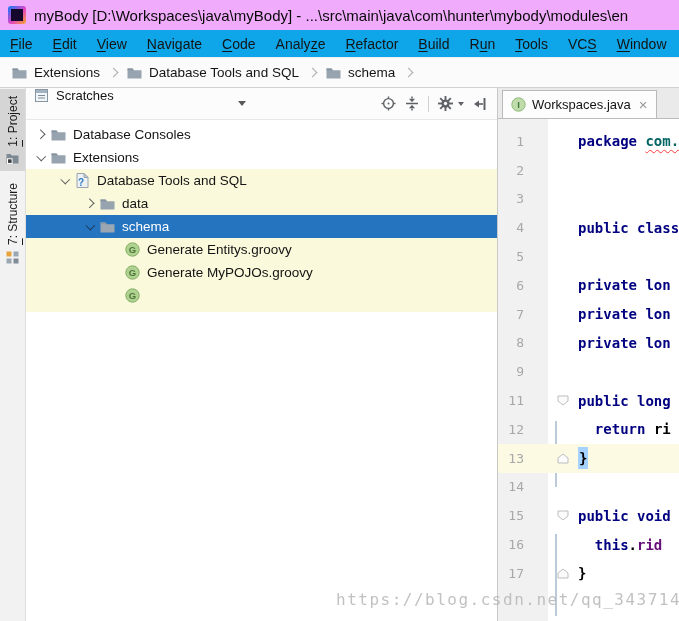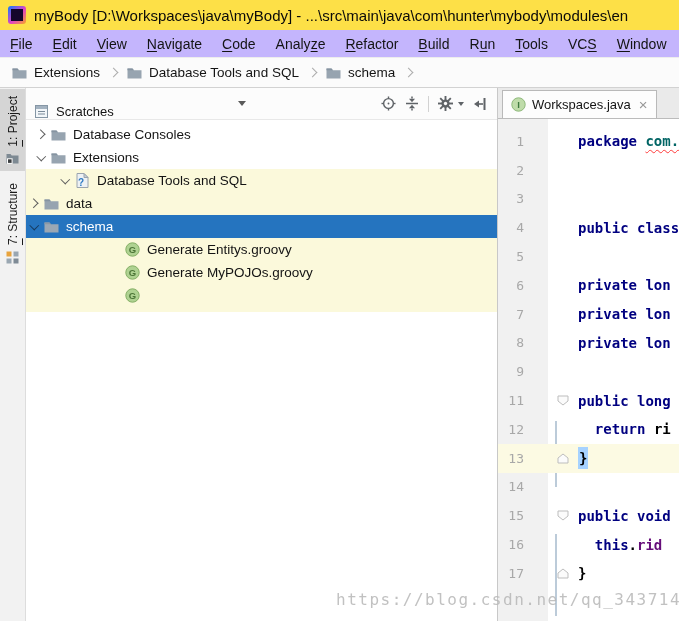--- a/index.html
+++ b/index.html
@@ -1,27 +1,27 @@
 <!DOCTYPE html>
 <html><head>
 <meta charset="utf-8">
 <style>
   html,body{margin:0;padding:0;background:#888;}
   .app{position:relative;width:679px;height:621px;background:#FFFFFF;overflow:hidden;
        font-family:"Liberation Sans",sans-serif;display:flex;flex-direction:column;}
 
   
-  .titlebar{height:30px;flex:none;display:flex;align-items:center;padding-left:8px;background:#fde047;}
+  .titlebar{height:30px;flex:none;display:flex;align-items:center;padding-left:8px;background:#f0abfc;}
   .app-icon{width:18px;height:18px;border-radius:3px;flex:none;margin-right:8px;position:relative;
             background:linear-gradient(135deg,#0A7CFF 0%,#E343C3 55%,#F7A823 100%);}
   .app-icon::after{content:"";position:absolute;inset:3px;background:#15062B;}
   .title-text{font-size:15px;color:#0A0A0A;white-space:nowrap;}
 
   
-  .menubar{height:27px;flex:none;display:flex;align-items:center;background:#c4b5fd;font-size:14px;color:#141414;}
+  .menubar{height:27px;flex:none;display:flex;align-items:center;background:#0ea5e9;font-size:14px;color:#141414;}
   .menu-item{padding:0 10px;white-space:nowrap;cursor:default;}
   .mn{text-decoration:underline;text-underline-offset:2px;}
 
   
   .breadcrumbs{height:31px;flex:none;display:flex;align-items:center;background:#FBFBFB;
                border-top:1px solid #EDEDED;border-bottom:1px solid #D2D2D2;box-sizing:border-box;
                padding-left:12px;gap:8px;font-size:13.5px;color:#141414;}
   .crumb{display:flex;align-items:center;gap:7px;}
   .crumb-sep{width:6px;height:6px;border-right:1.4px solid #ABABAB;border-bottom:1.4px solid #ABABAB;
              transform:rotate(-45deg);margin:0 2px;flex:none;}
@@ -34,36 +34,36 @@
   .tool-btn{position:absolute;left:0;width:25px;display:flex;flex-direction:column;align-items:center;
             gap:6px;padding:7px 0;box-sizing:border-box;}
   .tool-btn.active{background:#D5D5D5;}
   #btn-project{top:1px;}
   #btn-structure{top:88px;}
   .vtext{writing-mode:vertical-rl;transform:rotate(180deg);font-size:12px;color:#1A1A1A;white-space:nowrap;}
 
   
   .project-panel{width:472px;flex:none;background:#FFFFFF;border-right:1px solid #C8C8C8;
                  box-sizing:border-box;display:flex;flex-direction:column;}
-  .panel-header{height:31px;flex:none;display:flex;align-items:flex-end;padding:0 8px;position:relative;
+  .panel-header{height:31px;flex:none;display:flex;align-items:flex-start;padding:0 8px;position:relative;
                 background:#FCFCFC;border-bottom:1px solid #E8E8E8;}
   .panel-title{font-size:13px;color:#141414;margin-left:7px;}
   .hdr-caret{position:absolute;left:212px;top:13px;width:0;height:0;
              border:4px solid transparent;border-top:5px solid #5A5A5A;}
   .hdr-actions{position:absolute;right:10px;top:0;height:31px;display:flex;align-items:center;gap:9px;}
   .hdr-sep{width:1px;height:16px;background:#D2D2D2;}
   .gear-caret{width:0;height:0;border:3.5px solid transparent;border-top:4.5px solid #5F6367;margin-left:-4px;margin-top:4px;}
 
   .tree{flex:1;padding-top:3px;position:relative;overflow:hidden;text-align:center;}
   .trow{height:23px;display:flex;align-items:center;font-size:13.5px;color:#141414;cursor:default;}
   .trow.hl{background:#FBF9DB;}
   .trow.selected{background:#2574BF;}
   .trow.selected .tlabel{color:#FFFFFF;}
   .hl-tail{height:5px;background:#FBF9DB;}
-  .ind0{padding-left:7px;}.ind1{padding-left:31px;}.ind2{}.ind3{padding-left:81px;}
+  .ind0{padding-left:7px;}.ind1{padding-left:31px;}.ind2{padding-left:56px;}.ind3{padding-left:81px;}
   .chev{width:16px;height:16px;flex:none;display:flex;align-items:center;justify-content:center;}
   .chev i{width:5.5px;height:5.5px;border-right:1.6px solid #5E5E5E;border-bottom:1.6px solid #5E5E5E;display:block;}
   .chev.right i{transform:rotate(-45deg);margin-left:-2px;}
   .chev.down i{transform:rotate(45deg);margin-top:-2px;}
   .trow.selected .chev i{border-color:#16395C;}
   .ticon{width:18px;flex:none;display:flex;align-items:center;justify-content:center;}
   .tlabel{margin-left:6px;white-space:nowrap;}
 
   
   .editor{flex:1;display:flex;flex-direction:column;min-width:0;background:#FFFFFF;}

